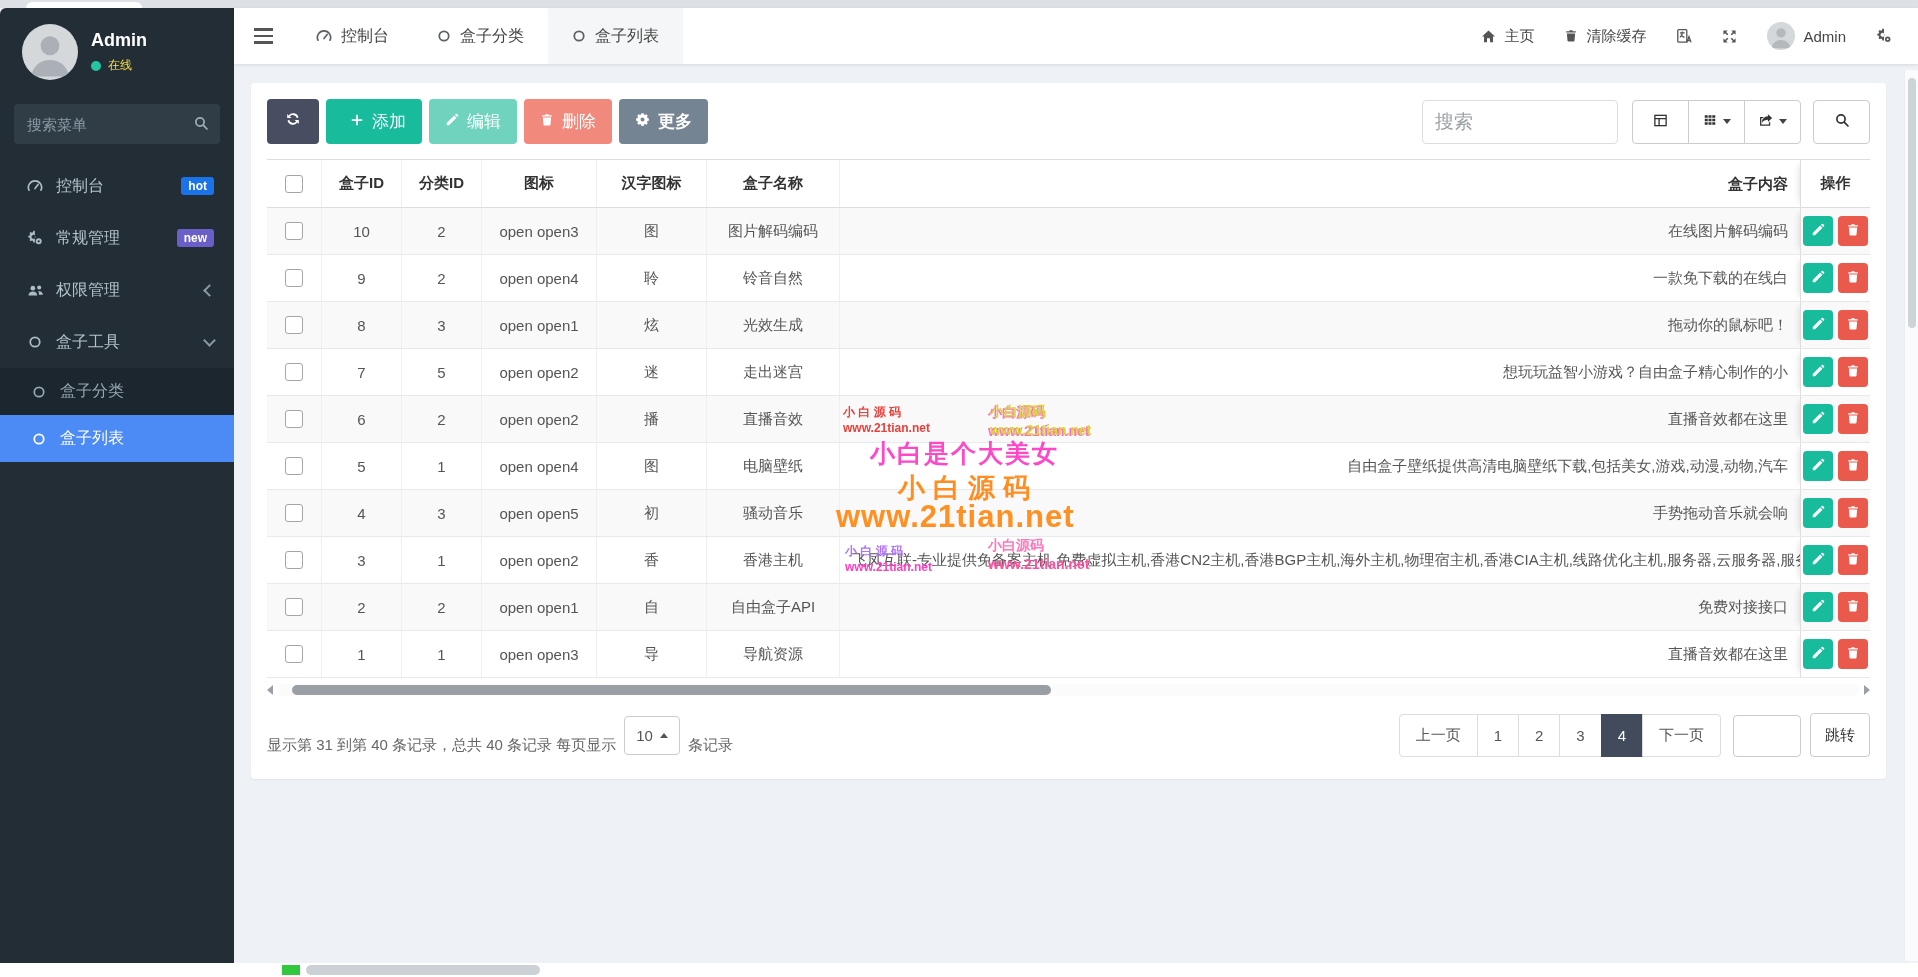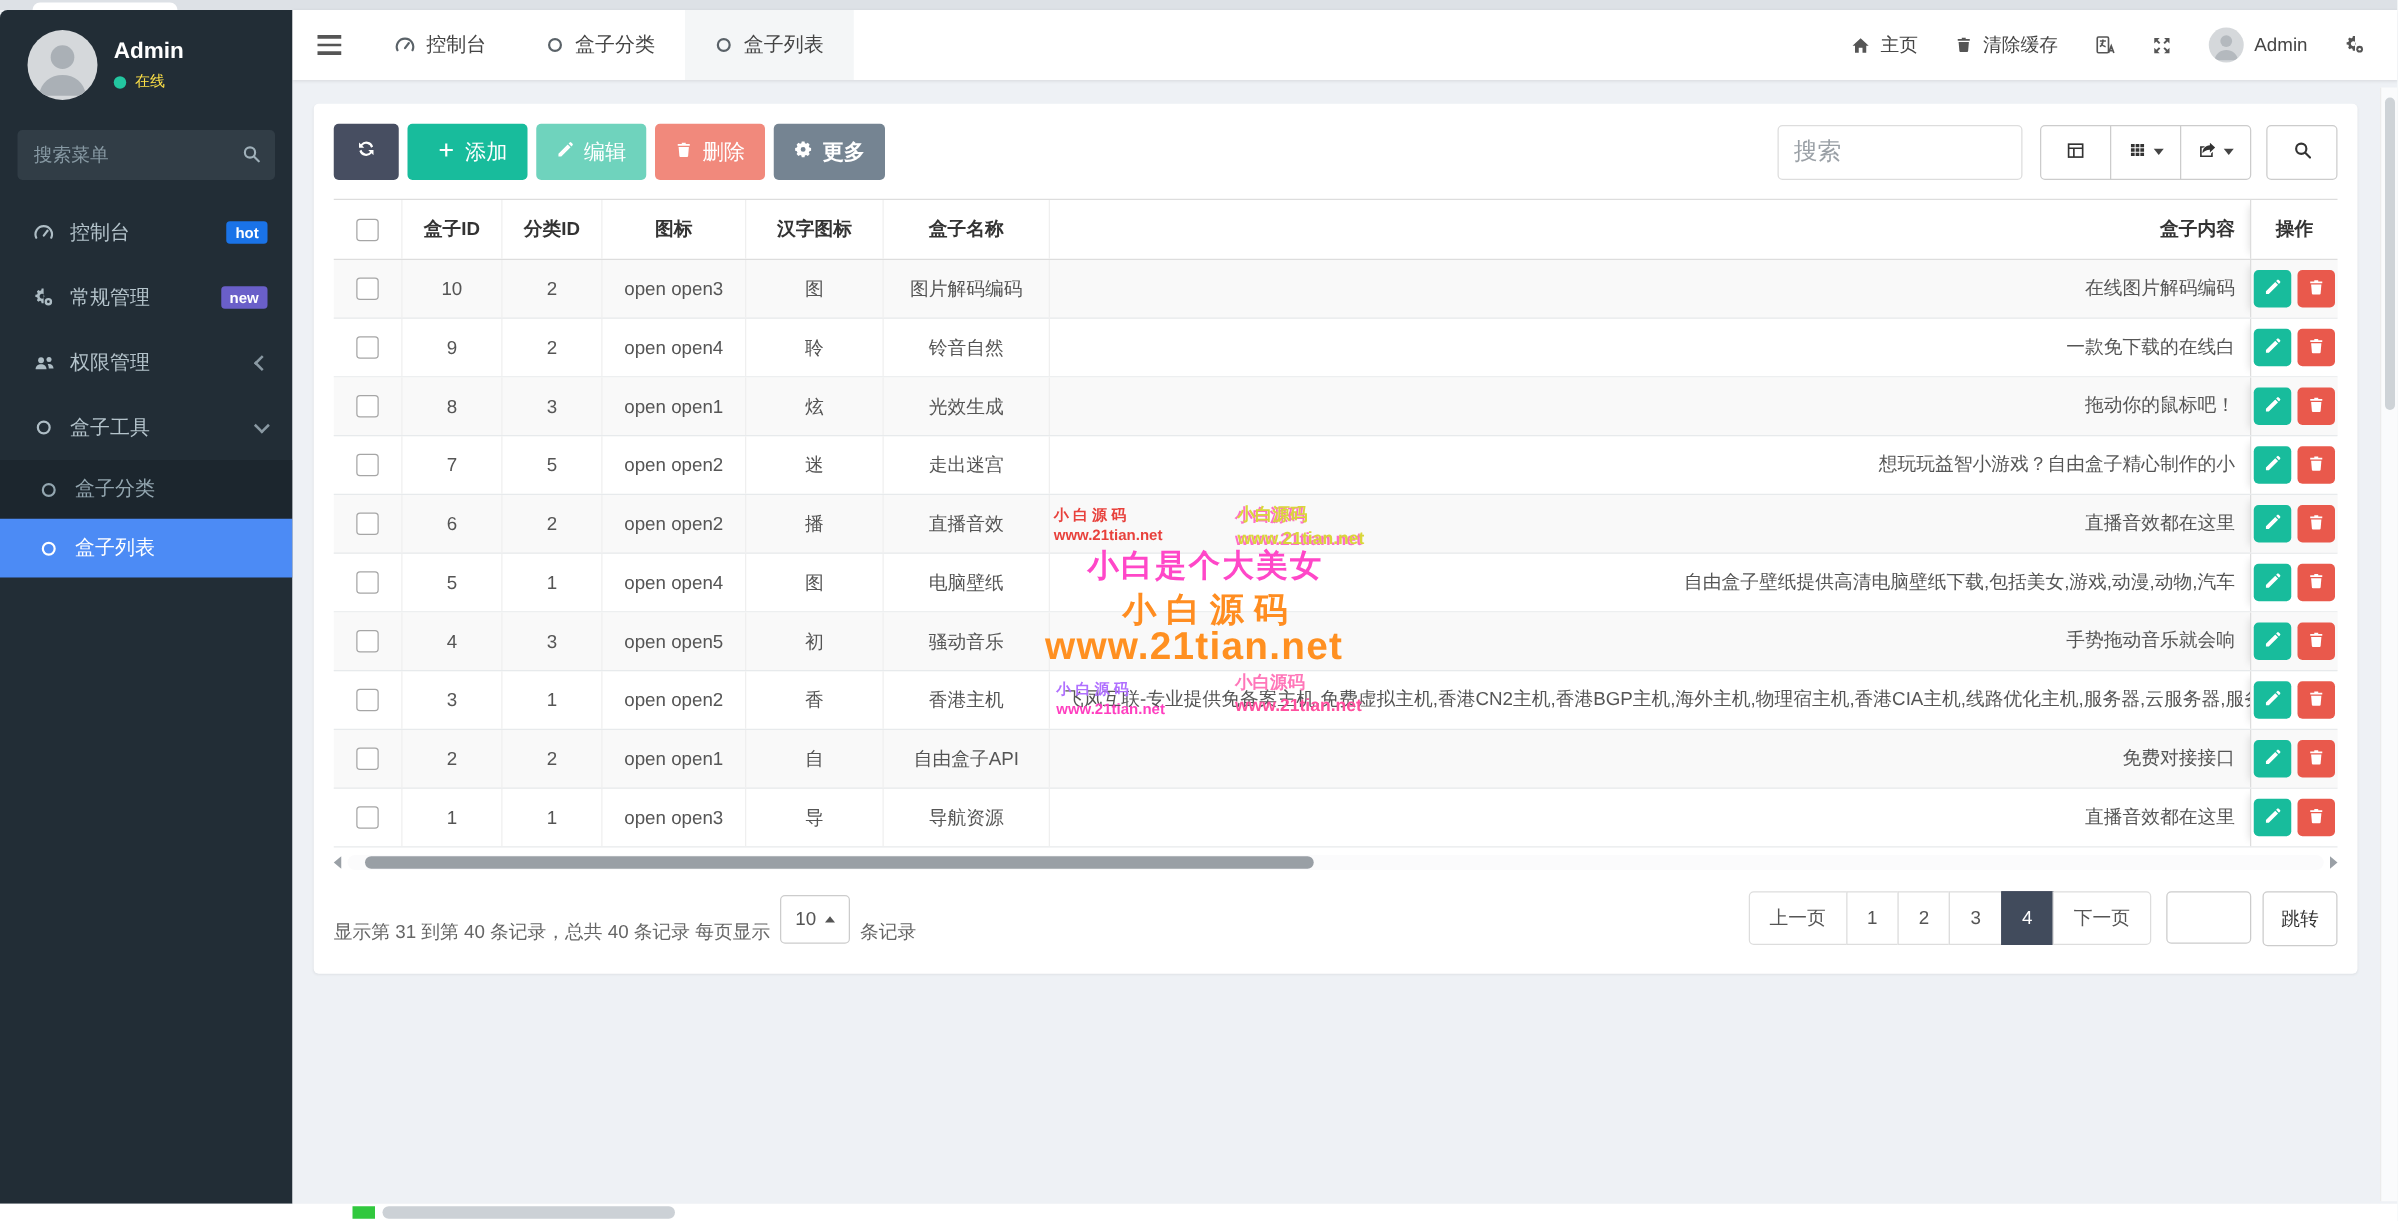--- a/index.html
+++ b/index.html
@@ -102,21 +102,21 @@
   .h-arrow { width:0; height:0; border-top:5px solid transparent; border-bottom:5px solid transparent; cursor:pointer; }
   .h-arrow.left { border-right:6px solid #9aa0a6; }
   .h-arrow.right { border-left:6px solid #9aa0a6; }
   .h-track { flex:1; height:12px; background:#fbfbfc; border-radius:6px; margin:0 5px; position:relative; }
   .h-thumb { position:absolute; left:14px; top:1px; width:48%; height:10px; background:#999fa5; border-radius:5px; cursor:pointer; }
 
   
   .pager { margin-top:16px; display:flex; justify-content:space-between; align-items:center; font-size:15px; color:#666; }
   .summary { display:flex; align-items:flex-end; }
   .size-select { display:inline-flex; align-items:center; border:1px solid #ccc; border-radius:4px; background:#fff; padding:10px 11px; margin:0 8px; font-size:15px; color:#555; cursor:pointer; }
-  .pages { display:flex; align-items:flex-start; }
+  .pages { display:flex; align-items:flex-end; }
   .page-group { display:flex; }
   .page-btn { border:1px solid #ddd; background:#fff; color:#555; padding:11px 16px; margin-left:-1px; font-size:15px; cursor:pointer; }
   .page-group .page-btn:first-child { border-radius:4px 0 0 4px; margin-left:0; }
   .page-group .page-btn:last-child { border-radius:0 4px 4px 0; }
   .page-btn.active { background:#414b5c; border-color:#414b5c; color:#fff; }
   .jump-input { width:68px; height:42px; border:1px solid #ccc; border-radius:4px; margin-left:12px; outline:none; font-size:15px; padding:0 8px; }
   .jump-btn { height:44px; padding:0 14px; border:1px solid #ccc; background:#fff; border-radius:4px; margin-left:9px; font-size:15px; color:#333; cursor:pointer; }
 
   
   .wm { position:absolute; z-index:40; pointer-events:none; font-weight:bold; line-height:1.35; white-space:nowrap; }

